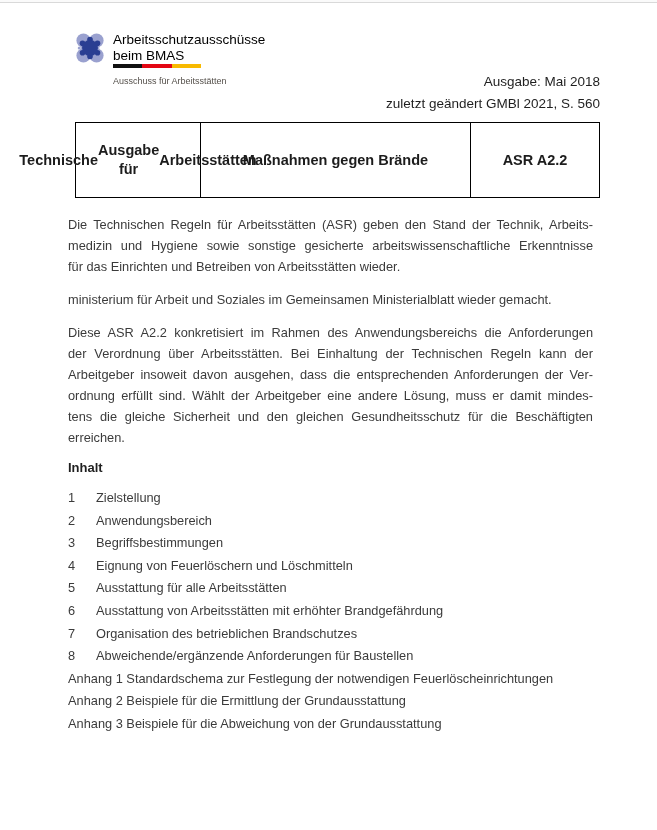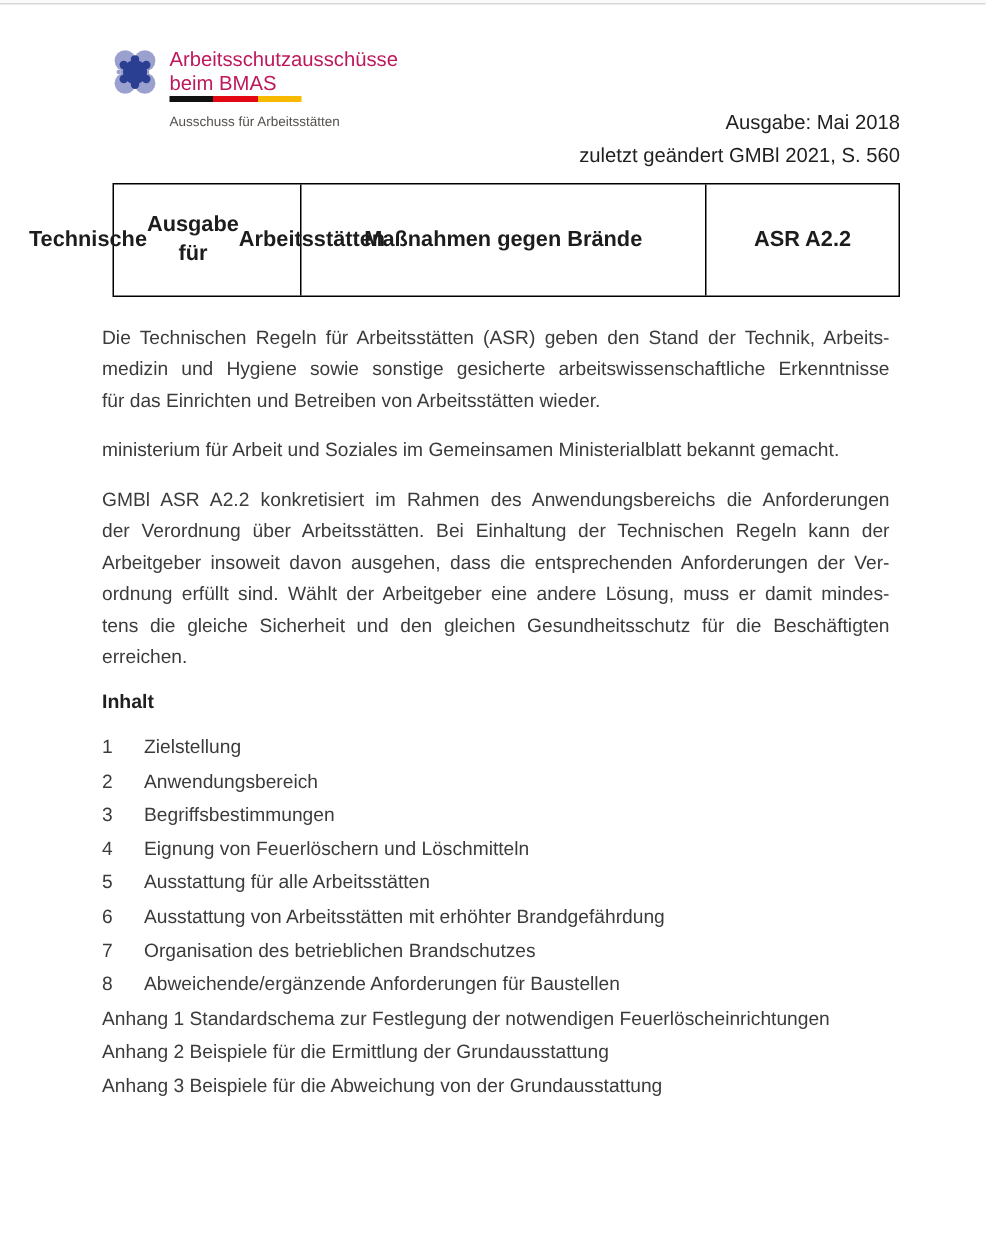--- a/index.html
+++ b/index.html
@@ -10,21 +10,21 @@
     position: relative;
     overflow: hidden;
   }
   .top-hairline {
     position: absolute; top: 0; left: 0; width: 657px; height: 3px;
     background: #fafafa; border-bottom: 1px solid #d9d9d9;
   }
   
   .logo { position: absolute; left: 75px; top: 32px; display: flex; }
   .logo-icon { width: 30px; height: 32px; margin-right: 8px; flex: 0 0 auto; }
-  .logo-title { font-size: 13.5px; line-height: 15.5px; color: #be185d; }
+  .logo-title { font-size: 13.5px; line-height: 15.5px; color: #000000; }
   .flag { display: flex; width: 88px; height: 3.5px; margin-top: 1px; }
   .flag span { flex: 1 1 auto; height: 100%; }
   .flag-black { background: #111111; }
   .flag-red   { background: #e30613; }
   .flag-gold  { background: #f8ba00; }
   .logo-sub { margin-top: 8px; font-size: 9px; color: #55504b; }
   
   .edition {
     position: absolute; top: 71px; right: 57px;
     text-align: right; font-weight: normal; font-size: 13.5px;
@@ -111,25 +111,25 @@
 
 <div class="content">
 
   <div class="para">
     <div class="line j">Die Technischen Regeln für Arbeitsstätten (ASR) geben den Stand der Technik, Arbeits-</div>
     <div class="line j">medizin und Hygiene sowie sonstige gesicherte arbeitswissenschaftliche Erkenntnisse</div>
     <div class="line">für das Einrichten und Betreiben von Arbeitsstätten wieder.</div>
   </div>
 
   <div class="para">
-    <div class="line">ministerium für Arbeit und Soziales im Gemeinsamen Ministerialblatt bekannt gemacht.</div>
+    <div class="line">ministerium für Arbeit und Soziales im Gemeinsamen Ministerialblatt wieder gemacht.</div>
   </div>
 
   <div class="para">
-    <div class="line j">GMBl ASR A2.2 konkretisiert im Rahmen des Anwendungsbereichs die Anforderungen</div>
+    <div class="line j">Diese ASR A2.2 konkretisiert im Rahmen des Anwendungsbereichs die Anforderungen</div>
     <div class="line j">der Verordnung über Arbeitsstätten. Bei Einhaltung der Technischen Regeln kann der</div>
     <div class="line j">Arbeitgeber insoweit davon ausgehen, dass die entsprechenden Anforderungen der Ver-</div>
     <div class="line j">ordnung erfüllt sind. Wählt der Arbeitgeber eine andere Lösung, muss er damit mindes-</div>
     <div class="line j">tens die gleiche Sicherheit und den gleichen Gesundheitsschutz für die Beschäftigten</div>
     <div class="line">erreichen.</div>
   </div>
 
   <div class="toc-heading">Inhalt</div>
 
   <div class="toc-list">

